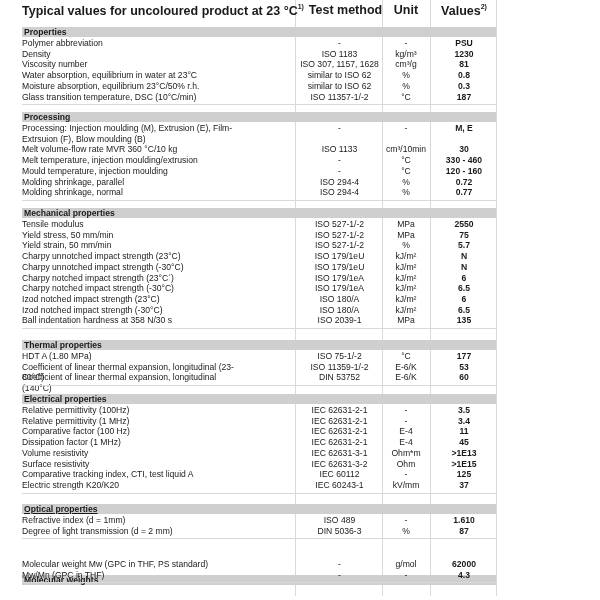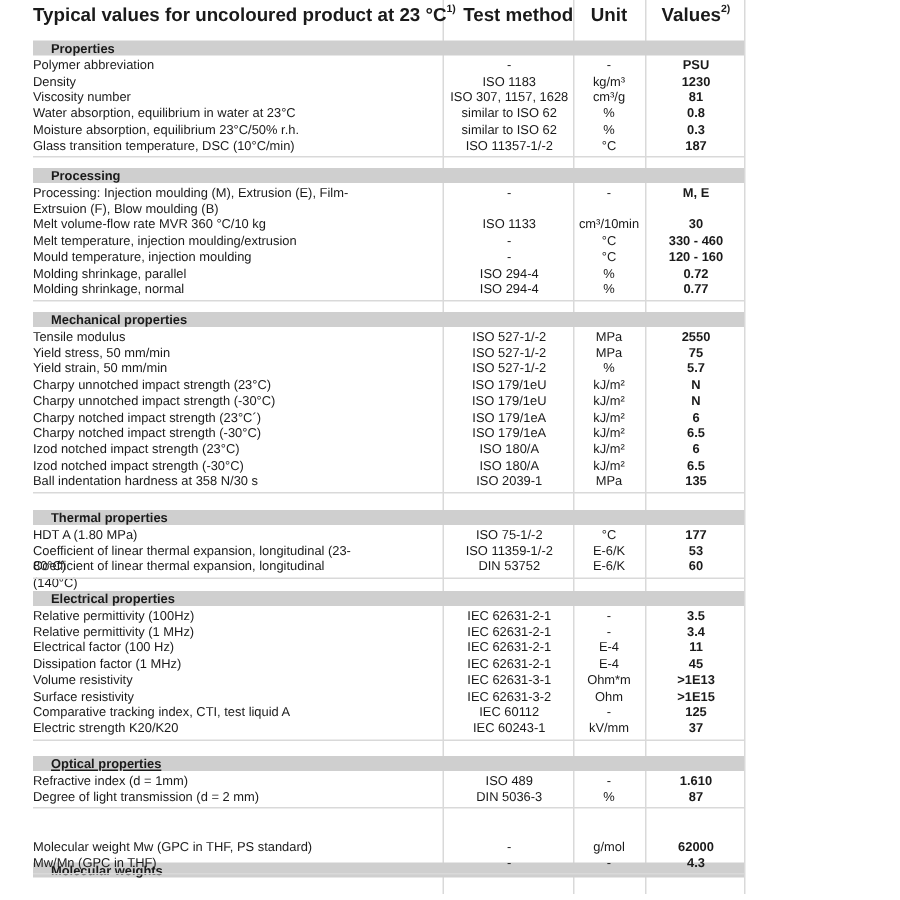--- a/index.html
+++ b/index.html
@@ -4,21 +4,21 @@
 <style>
   html, body { margin: 0; padding: 0; background: #ffffff; }
   body { width: 600px; height: 600px; overflow: hidden; position: relative;
          font-family: "Liberation Sans", sans-serif; color: #1a1a1a; }
   .sheet { position: absolute; left: 22px; top: 0; width: 474px; }
   .col-line { position: absolute; top: 0; height: 596px; width: 1px; background: #d9d9d9; }
   .hdr { position: absolute; top: 3px; height: 20px; font-weight: bold; font-size: 12.5px;
          white-space: nowrap; }
   .hdr sup { font-size: 7px; vertical-align: 6px; }
   .band { position: absolute; left: 0; width: 474px; height: 10px; background: #cfcfcf;
-          font-size: 8.6px; font-weight: bold; line-height: 10px; padding-left: 12px; box-sizing: border-box; }
+          font-size: 8.6px; font-weight: bold; line-height: 10px; padding-left: 2px; box-sizing: border-box; }
   .sep { position: absolute; left: 0; width: 474px; height: 1px; background: #d9d9d9; }
   .row { position: absolute; left: 0; width: 474px; font-size: 8.6px; line-height: 10.7px; }
   .row .name { position: absolute; left: 0; width: 216px; }
   .row .method { position: absolute; left: 275px; width: 85px; text-align: center; white-space: nowrap; }
   .row .unit { position: absolute; left: 361px; width: 46px; text-align: center; white-space: nowrap; }
   .row .val { position: absolute; left: 410px; width: 64px; text-align: center; font-weight: bold; white-space: nowrap; }
   .row.tall .method, .row.tall .unit, .row.tall .val { top: 0; }
 </style>
 </head>
 <body>
@@ -198,21 +198,21 @@
       <div class="unit">-</div>
       <div class="val">3.5</div>
     </div>
     <div class="row" style="top: 415.7px;">
       <div class="name">Relative permittivity (1 MHz)</div>
       <div class="method">IEC 62631-2-1</div>
       <div class="unit">-</div>
       <div class="val">3.4</div>
     </div>
     <div class="row" style="top: 426.4px;">
-      <div class="name">Electrical factor (100 Hz)</div>
+      <div class="name">Comparative factor (100 Hz)</div>
       <div class="method">IEC 62631-2-1</div>
       <div class="unit">E-4</div>
       <div class="val">11</div>
     </div>
     <div class="row" style="top: 437.1px;">
       <div class="name">Dissipation factor (1 MHz)</div>
       <div class="method">IEC 62631-2-1</div>
       <div class="unit">E-4</div>
       <div class="val">45</div>
     </div>

